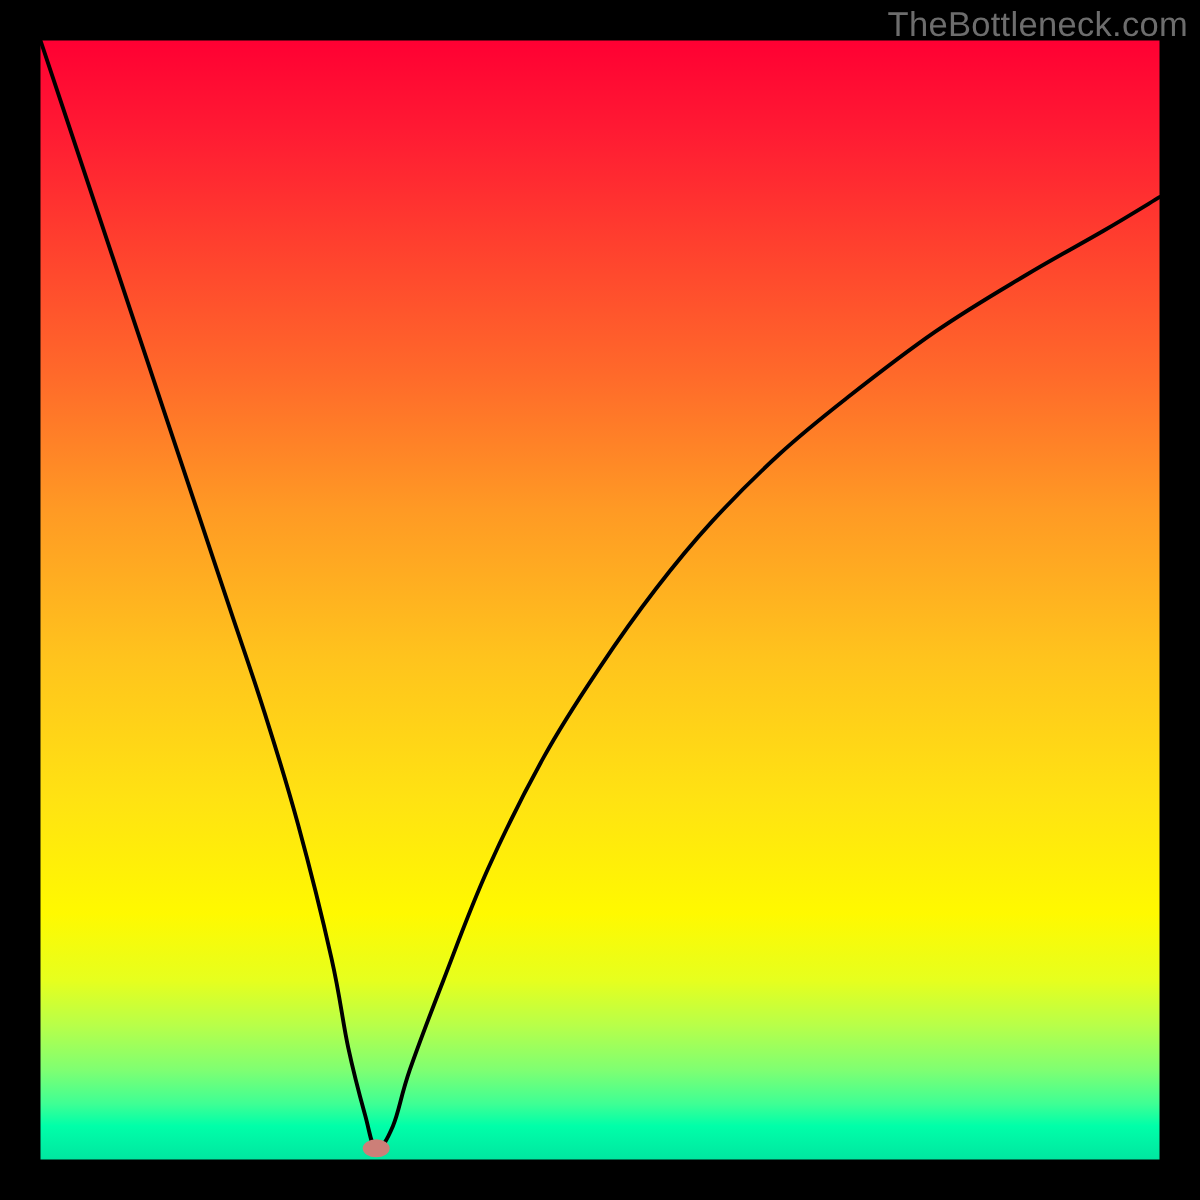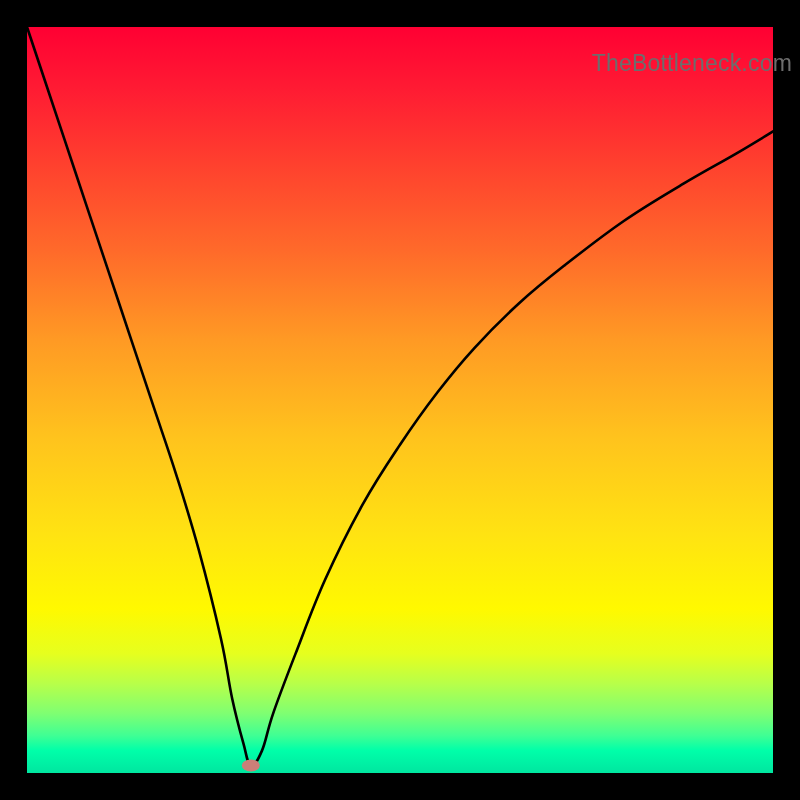--- a/index.html
+++ b/index.html
@@ -46,21 +46,20 @@
   }
   .watermark {
     position: absolute;
     top: 3px;
     right: 8px;
     color: #6d6d6d;
     font-size: 23px;
     font-weight: 500;
     letter-spacing: 0.2px;
     user-select: none;
-    margin-top: 47px;
   }
   svg.overlay {
     position: absolute;
     top: 27px;
     left: 27px;
     width: 746px;
     height: 746px;
     overflow: visible;
   }
 </style>

